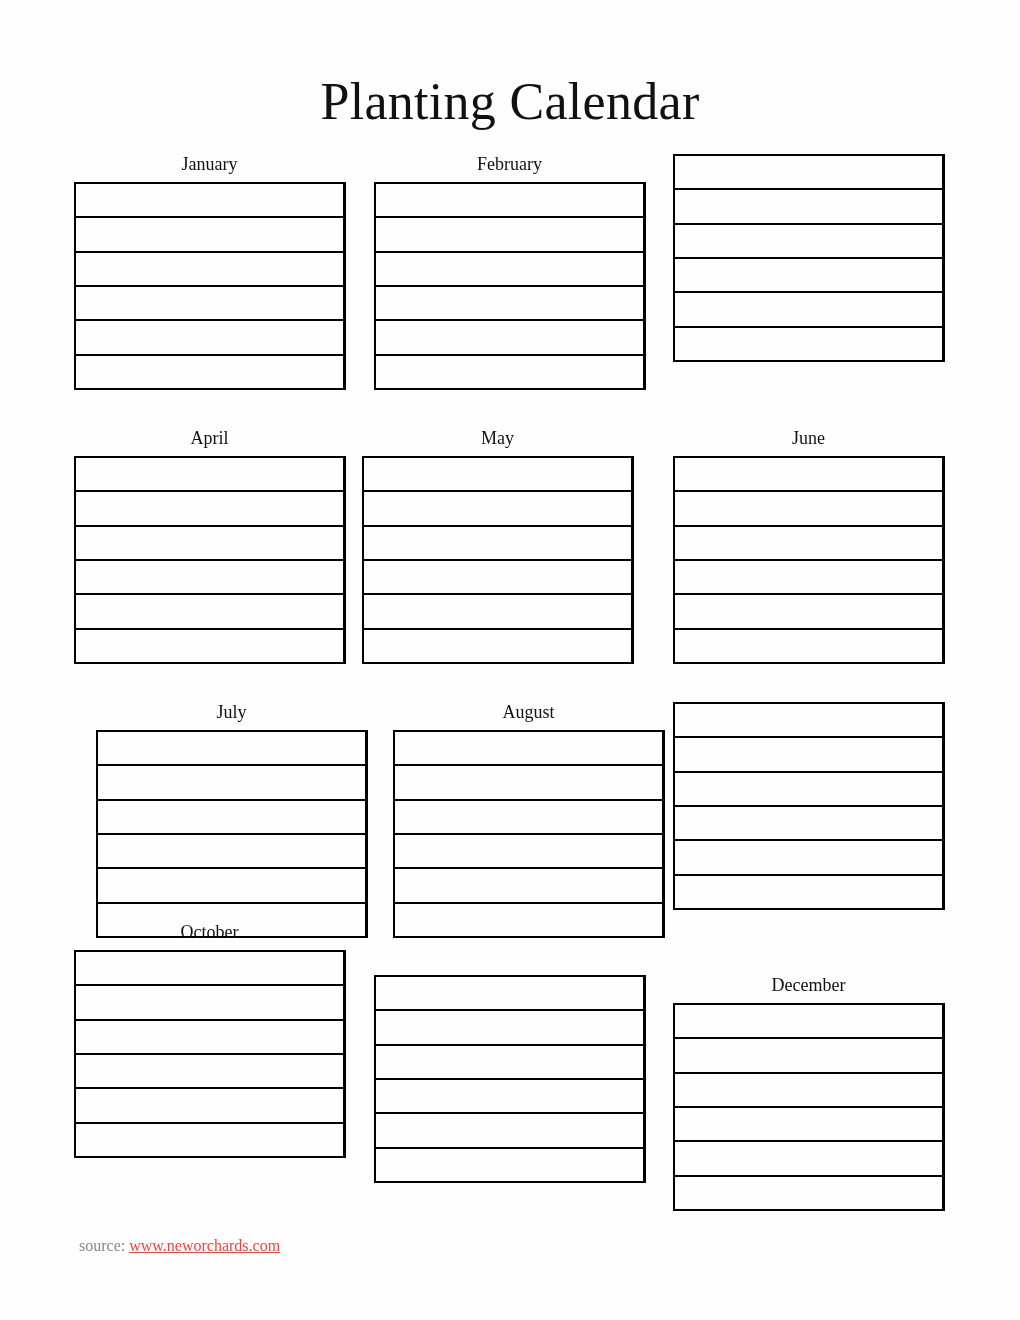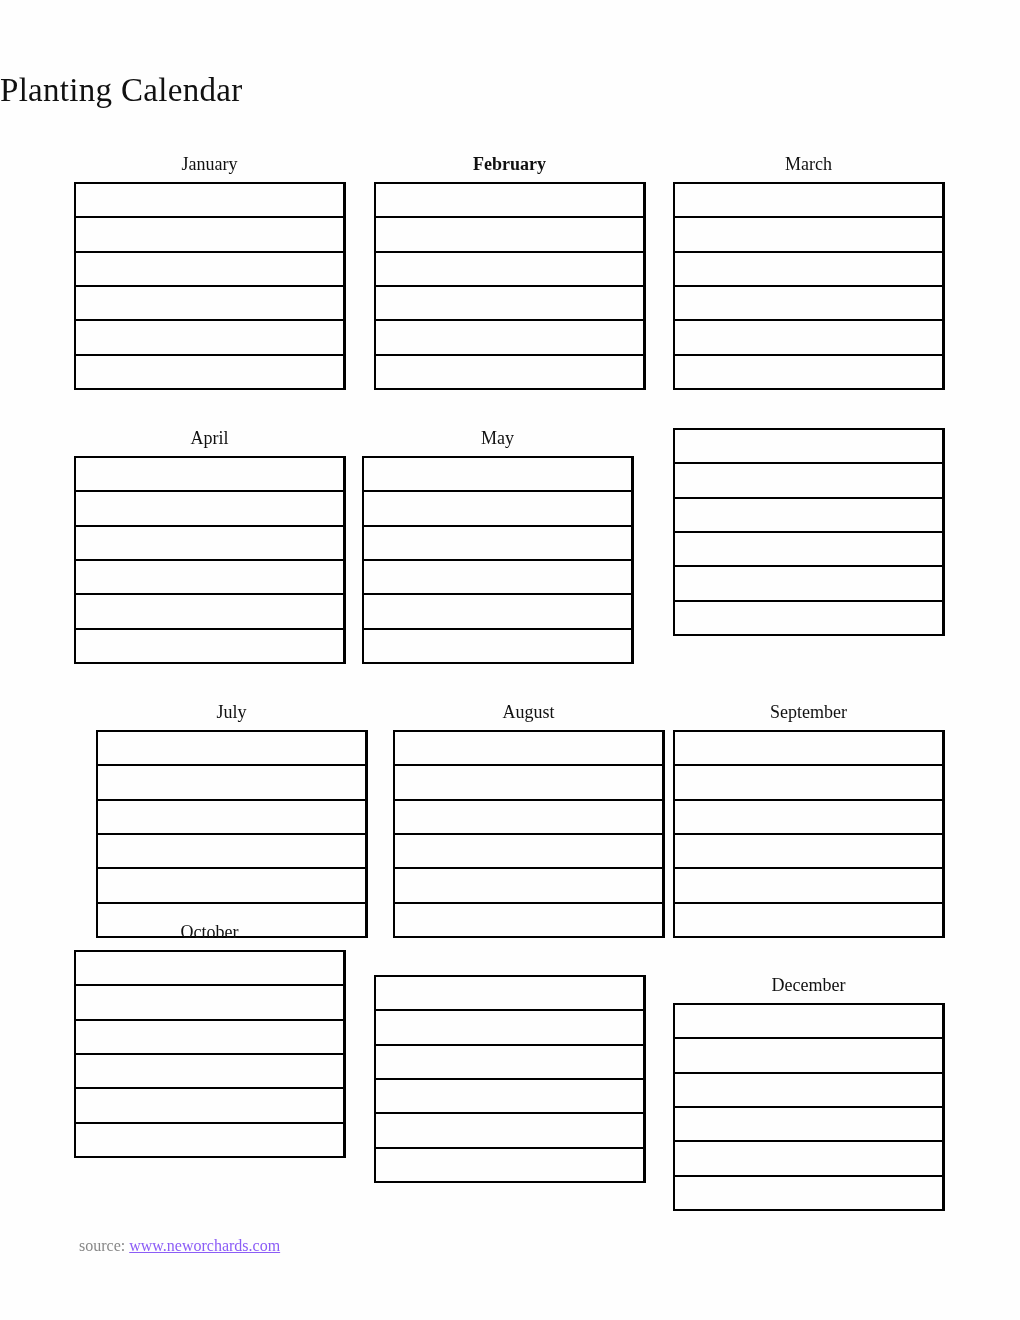--- a/index.html
+++ b/index.html
@@ -1,55 +1,54 @@
 <!DOCTYPE html>
 <html><head>
 <meta charset="utf-8">
 <style>
   html, body { margin: 0; padding: 0; background: #fefefe; }
   body { width: 1020px; height: 1320px; position: relative; font-family: "DejaVu Serif", "Liberation Serif", serif; color: #111; }
-  .title { position: absolute; top: 72px; left: 0; width: 1020px; text-align: left; font-size: 33px; font-family: "Liberation Serif", "DejaVu Serif", serif; letter-spacing: 0.3px; }
+  .title { position: absolute; top: 72px; left: 0; width: 1020px; text-align: center; font-size: 52px; font-family: "Liberation Serif", "DejaVu Serif", serif; letter-spacing: 0.3px; }
   .block { position: absolute; width: 271px; }
   .block .label { text-align: center; font-size: 18px; font-family: "Liberation Serif", serif; height: 24px; line-height: 20px; margin-bottom: 4px; }
   .box { border: 2px solid #000; border-right-width: 3px; box-sizing: border-box; width: 272px; height: 208px; display: flex; flex-direction: column; }
   .row { flex: 1; border-top: 2px solid #000; }
   .row:first-child { border-top: none; }
   .source { position: absolute; left: 79px; top: 1237px; font-size: 16px; color: #888; font-family: "Liberation Serif", serif; }
-  .source a { color: #8b5cf6; text-decoration: underline; }
+  .source a { color: #ef4444; text-decoration: underline; }
 </style>
 </head>
 <body>
 
 <div class="title">Planting Calendar</div>
 
 <div id="grid">
     <div class="block" style="left: 74px; top: 154px;">
       <div class="label">January</div>
       <div class="box">
         <div class="row"></div>
         <div class="row"></div>
         <div class="row"></div>
         <div class="row"></div>
         <div class="row"></div>
         <div class="row"></div>
       </div>
     </div>
-    <div class="block" style="left: 374px; top: 154px; font-weight: bold;">
+    <div class="block" style="left: 374px; top: 154px;">
       <div class="label">February</div>
       <div class="box">
         <div class="row"></div>
         <div class="row"></div>
         <div class="row"></div>
         <div class="row"></div>
         <div class="row"></div>
         <div class="row"></div>
       </div>
     </div>
     <div class="block" style="left: 673px; top: 154px;">
-      <div class="label">March</div>
       <div class="box">
         <div class="row"></div>
         <div class="row"></div>
         <div class="row"></div>
         <div class="row"></div>
         <div class="row"></div>
         <div class="row"></div>
       </div>
     </div>
     <div class="block" style="left: 74px; top: 428px;">
@@ -68,20 +67,21 @@
       <div class="box">
         <div class="row"></div>
         <div class="row"></div>
         <div class="row"></div>
         <div class="row"></div>
         <div class="row"></div>
         <div class="row"></div>
       </div>
     </div>
     <div class="block" style="left: 673px; top: 428px;">
+      <div class="label">June</div>
       <div class="box">
         <div class="row"></div>
         <div class="row"></div>
         <div class="row"></div>
         <div class="row"></div>
         <div class="row"></div>
         <div class="row"></div>
       </div>
     </div>
     <div class="block" style="left: 74px; top: 702px; padding-left: 22px;">
@@ -100,21 +100,20 @@
       <div class="box">
         <div class="row"></div>
         <div class="row"></div>
         <div class="row"></div>
         <div class="row"></div>
         <div class="row"></div>
         <div class="row"></div>
       </div>
     </div>
     <div class="block" style="left: 673px; top: 702px;">
-      <div class="label">September</div>
       <div class="box">
         <div class="row"></div>
         <div class="row"></div>
         <div class="row"></div>
         <div class="row"></div>
         <div class="row"></div>
         <div class="row"></div>
       </div>
     </div>
     <div class="block" style="left: 74px; top: 922px;">

